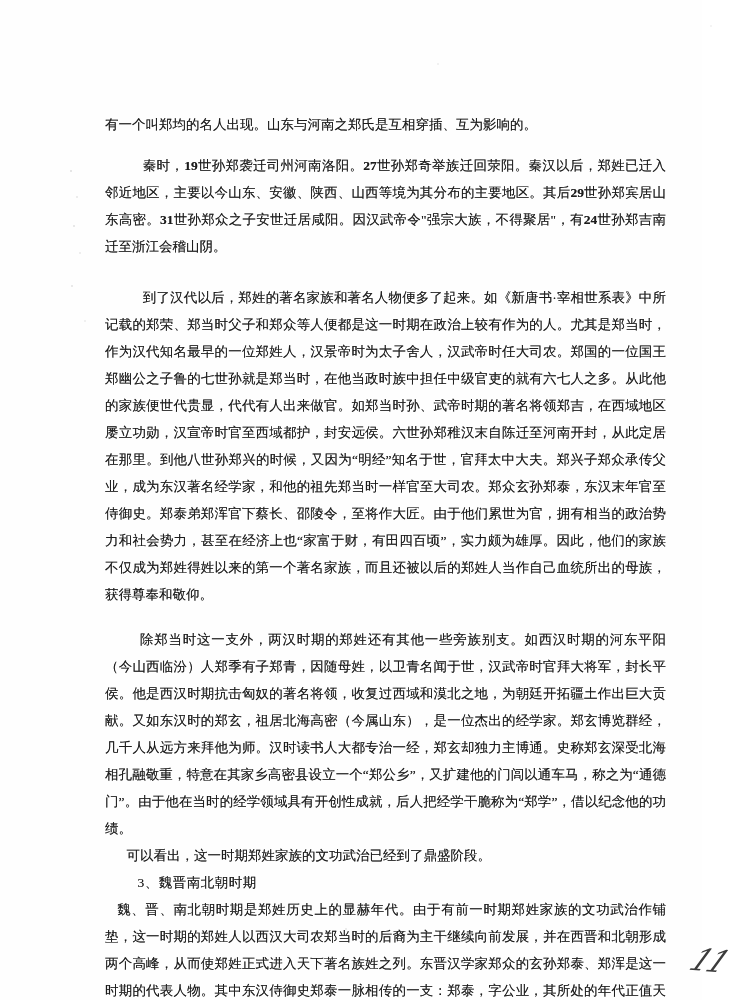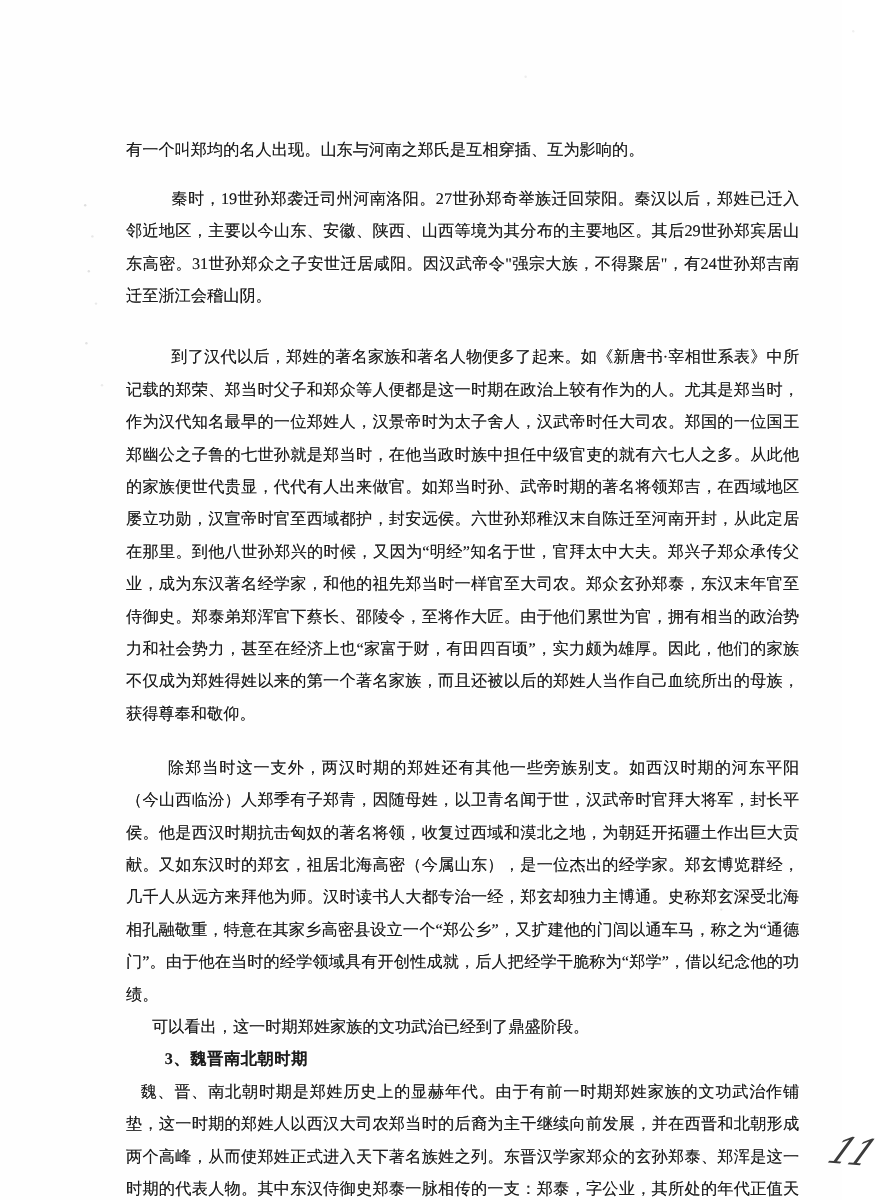--- a/index.html
+++ b/index.html
@@ -21,22 +21,22 @@
     color:#1c1c1c;
     font-size:13.5px;
     line-height:27px;
     text-align:justify;
     text-shadow:0 0 .4px rgba(10,10,10,.55);
   }
   .textblock p{
     margin:0;
     padding:0;
   }
-  .textblock .bold{font-weight:normal;}
-  .textblock p.heading span{font-weight:bold;letter-spacing:.5px;margin-top:48px;}
+  .textblock .bold{font-weight:bold;}
+  .textblock p.heading span{font-weight:normal;letter-spacing:.5px;margin-top:48px;}
   .handwritten{
     position:absolute;
     left:692px;top:946px;
     font-family:"DejaVu Serif",serif;
     font-style:italic;
     font-size:30px;
     line-height:30px;
     color:#3c3c3c;
     transform:skewX(-24deg) rotate(5deg);
     letter-spacing:-2px;

